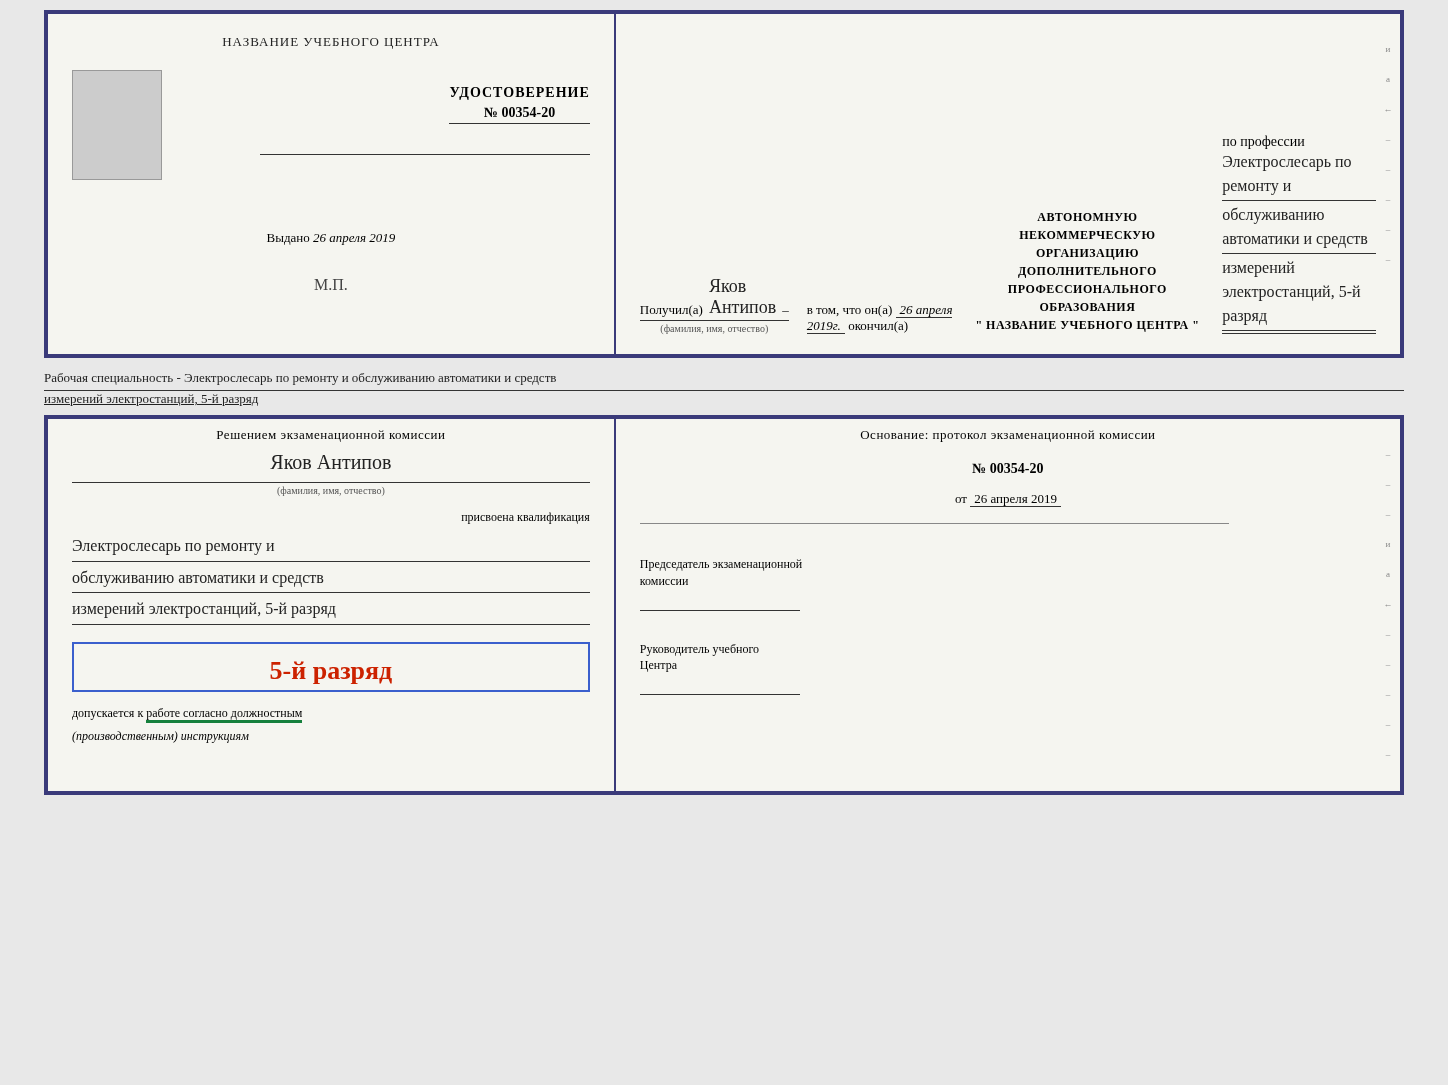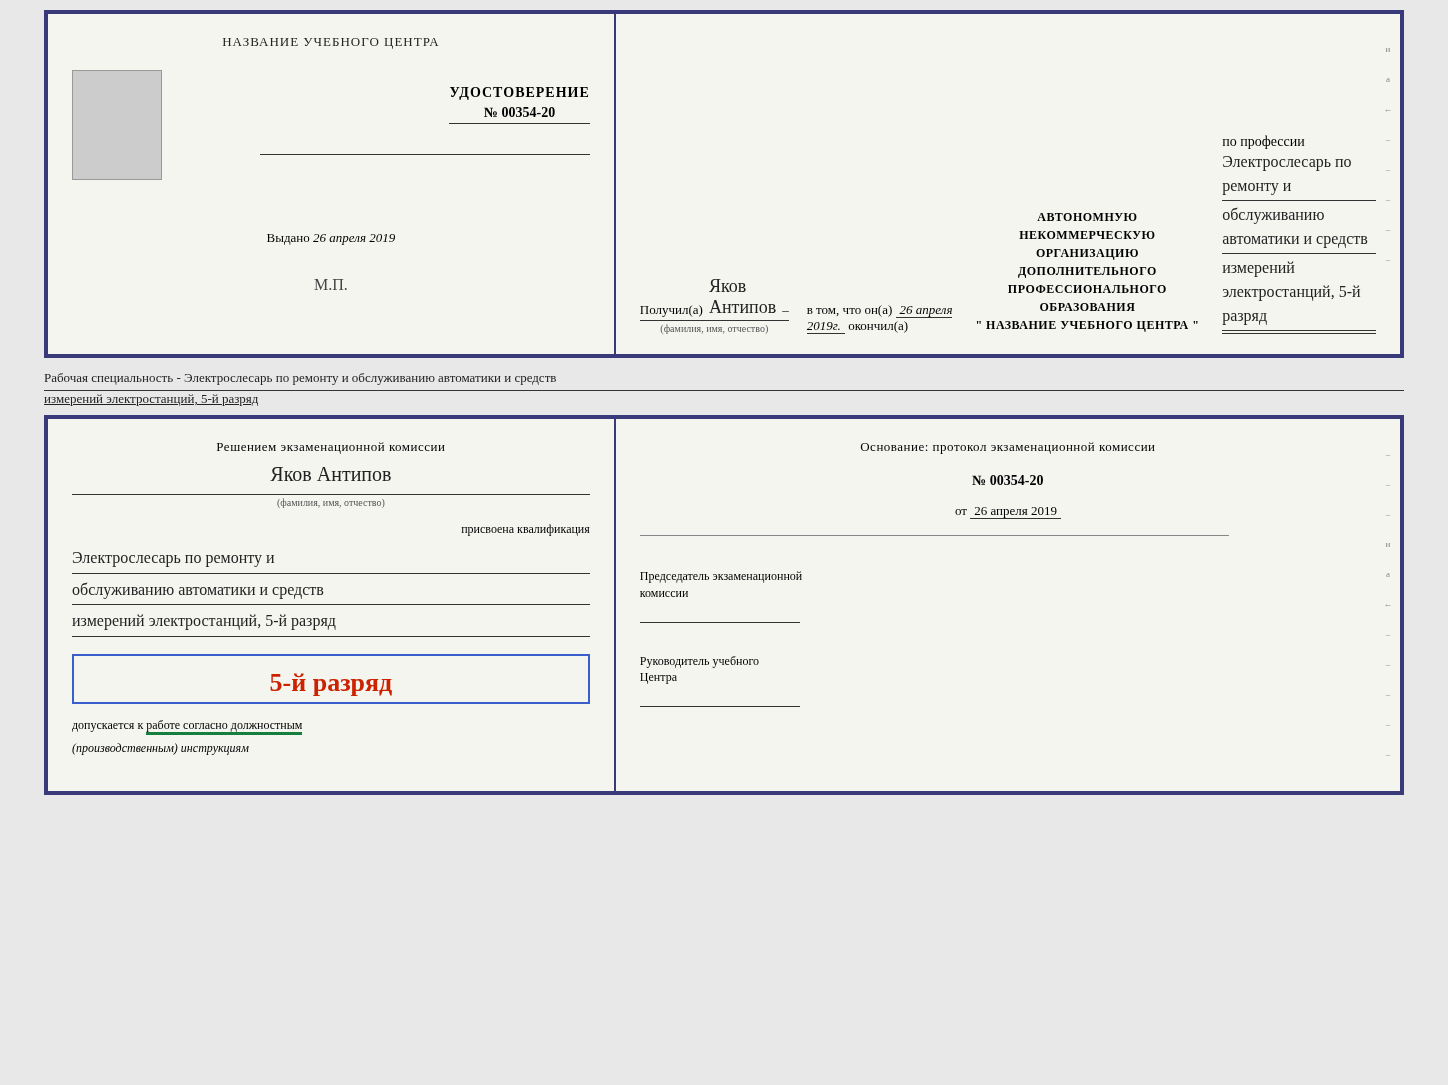--- a/index.html
+++ b/index.html
@@ -213,21 +213,21 @@
     .bottom-section {
       display: flex;
       width: 100%;
       border: 4px solid #3a3a7a;
       background: #f5f5f0;
       position: relative;
       min-height: 380px;
     }
 
     .bottom-left, .bottom-right {
-      padding: 20px 24px;
+      padding: 8px 24px;
     }
 
     .bottom-left {
       width: 42%;
       border-right: 2px solid #3a3a7a;
       display: flex;
       flex-direction: column;
       gap: 8px;
     }
 

